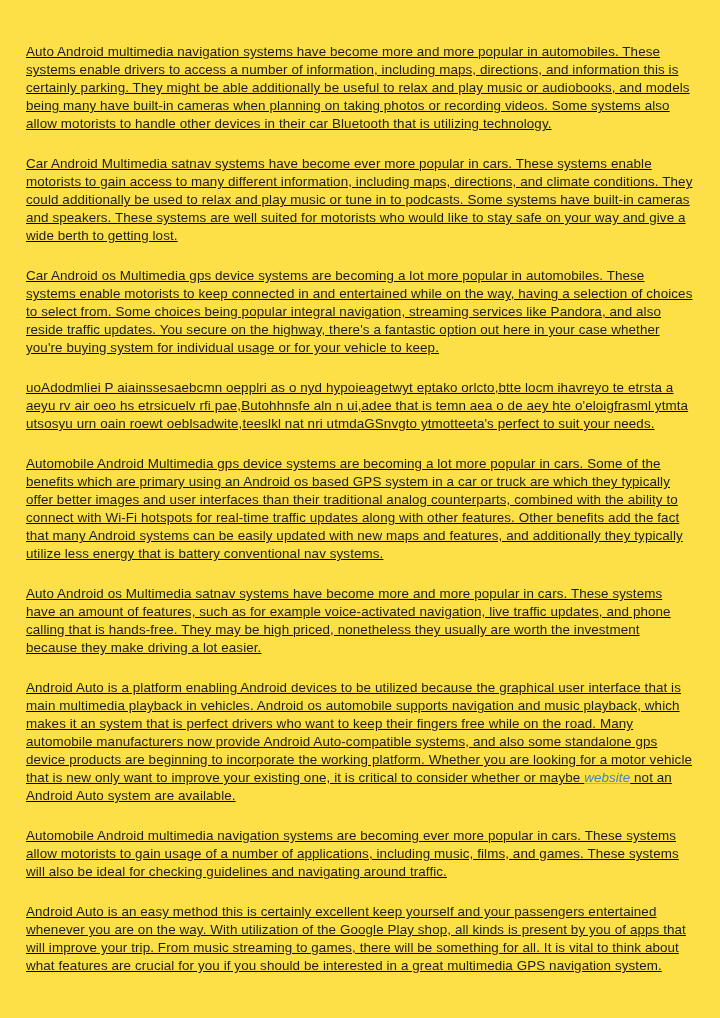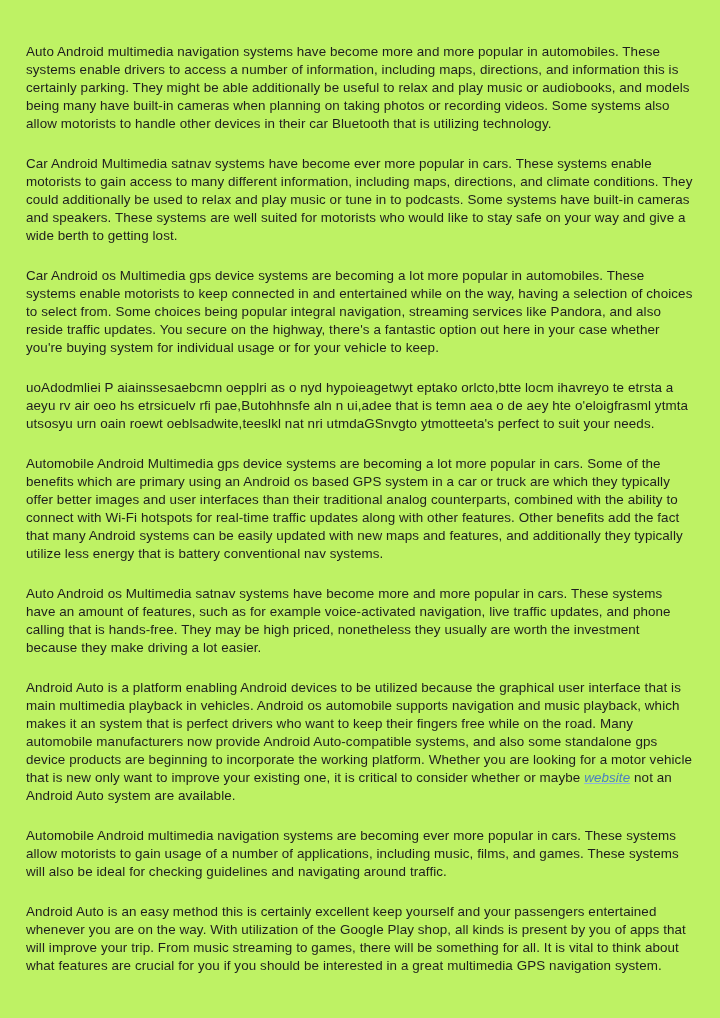--- a/index.html
+++ b/index.html
@@ -4,23 +4,24 @@
 <style>
   html, body {
     margin: 0;
     padding: 0;
     background: #ffffff;
   }
   .page {
     position: relative;
     width: 720px;
     height: 1018px;
-    background: #bef264;
+    background: #fde047;
     overflow: hidden;
     font-family: "Liberation Sans", sans-serif;
+    text-decoration: underline;
   }
   .content {
     padding: 43px 26px 0 26px;
     color: #1e1e1e;
     font-size: 13.4px;
     line-height: 18px;
     letter-spacing: 0.1px;
   }
   .content p {
     margin: 0 0 22px 0;

